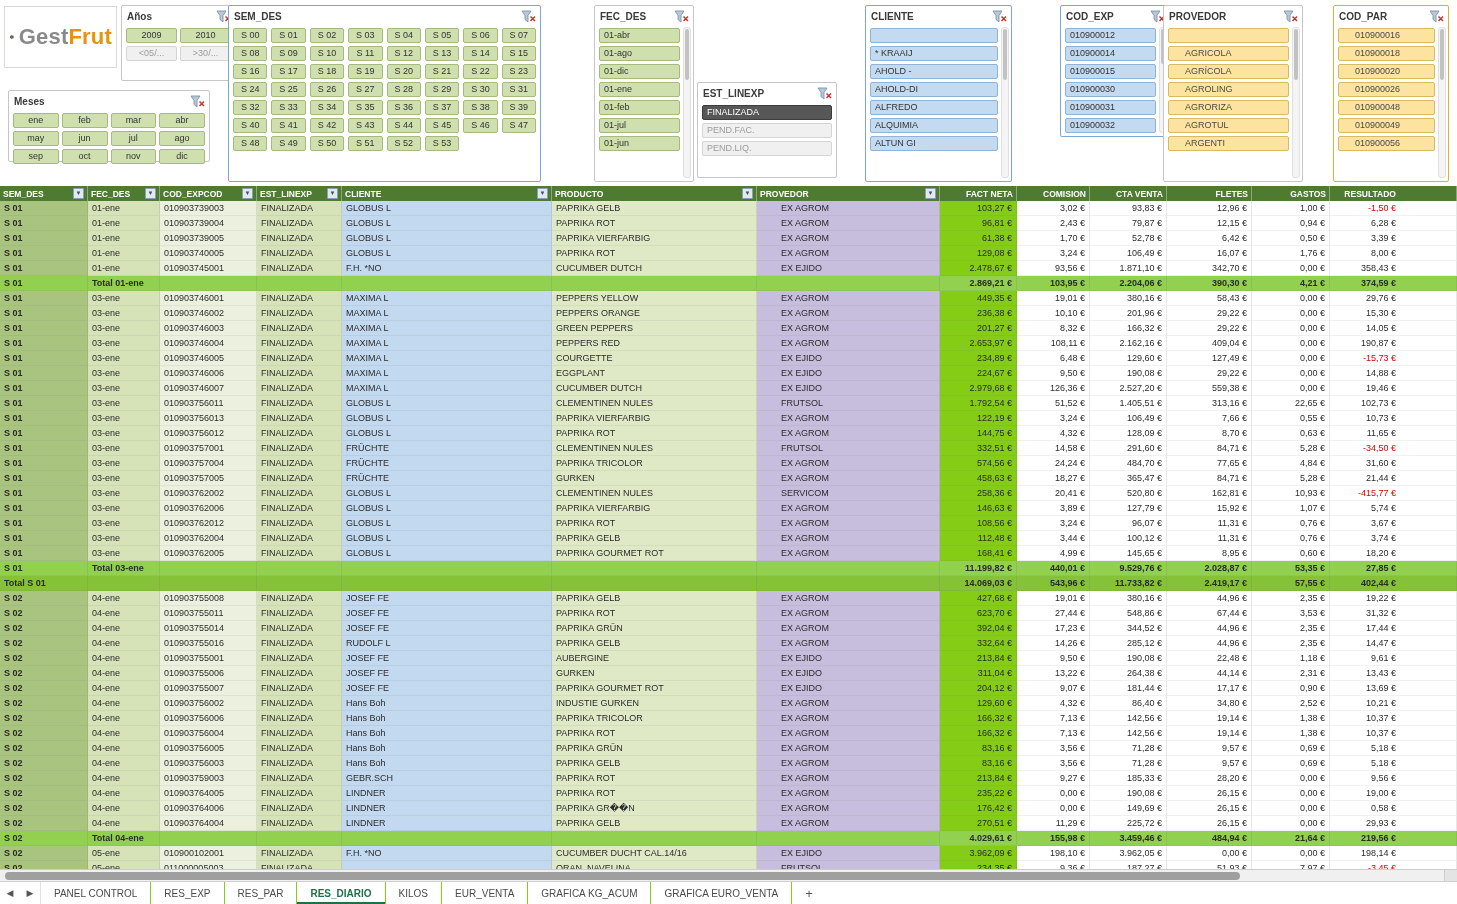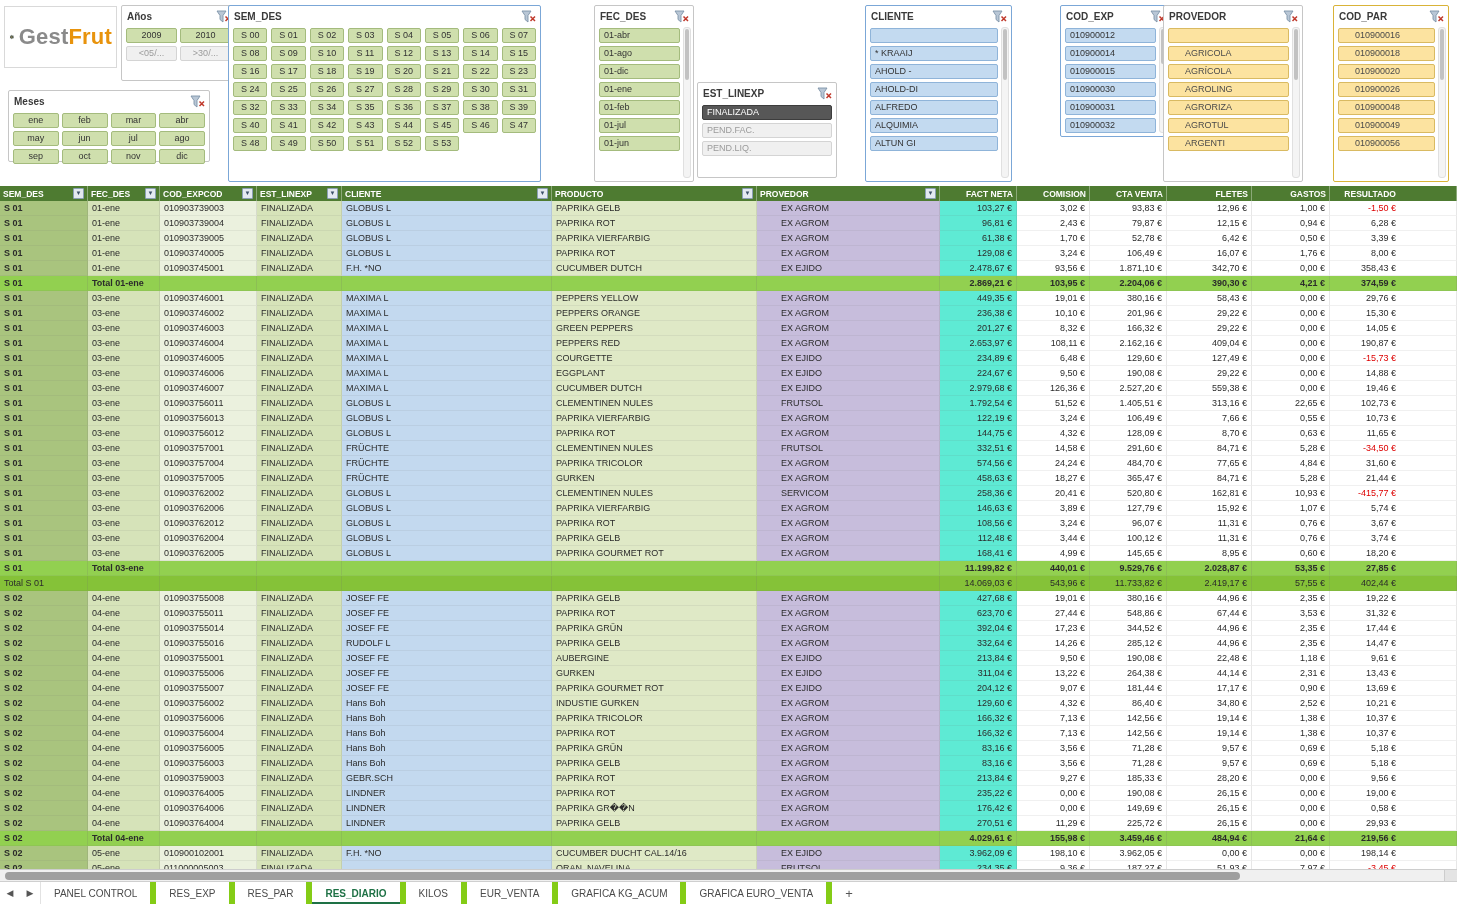--- a/index.html
+++ b/index.html
@@ -66,38 +66,38 @@
   .c6{width:183px} .c7{width:77px} .c8{width:73px} .c9{width:77px} .c10{width:85px} .c11{width:78px} .c12{width:127px}
   .th.c12, .td.c12.num { padding-right:60px; }
   .td.c0 { font-weight:bold; }
   .drow .c0 { background:#a9c47e; }
   .drow .c1 { background:#d6e3b9; }
   .drow .c2 { background:#ebf1de; }
   .drow .c3 { background:#d6e3b9; }
   .drow .c4 { background:#c3d9ef; }
   .drow .c5 { background:#dfe9c6; }
   .drow .c6 { background:#c7bddc;padding-left:24px; }
-  .drow .c7 { background:#5eead4; }
+  .drow .c7 { background:#84cc16; }
   .drow .c8, .drow .c9, .drow .c10, .drow .c11, .drow .c12 { background:#fff; }
   .sub .td   { background:#92d050; font-weight:bold; }
-  .grand .td { background:#85c238; font-weight:normal; }
+  .grand .td { background:#85c238; font-weight:bold; }
   .sub .c1, .grand .c0 { overflow:visible; white-space:nowrap; position:relative; z-index:2; }
   .neg { color:#dd0000 !important; }
 
   
   .hscroll { position:absolute; left:0; top:869px; width:1457px; height:12px; background:#f0f0f0;
              border-top:1px solid #cdcdcd; }
   .hthumb { position:absolute; left:5px; top:2px; height:8px; width:1235px; background:#9f9f9f; border-radius:4px; }
   .hcorner { position:absolute; right:0; top:0; width:13px; height:11px; background:#e4e4e4; border-left:1px solid #cdcdcd; }
 
   
   .tabbar { position:absolute; left:0; top:881px; width:1457px; height:23px; background:#fff;
             border-top:1px solid #cfcfcf; display:flex; align-items:stretch; font-size:10px; }
   .tnav { width:20px; text-align:center; line-height:23px; color:#555; font-size:9px; }
-  .tab  { padding:0 13px; line-height:23px; color:#4a4a4a; border-right:6px solid #84cc16; white-space:nowrap; }
+  .tab  { padding:0 13px; line-height:23px; color:#4a4a4a; border-right:1px solid #84cc16; white-space:nowrap; }
   .tab:first-of-type { border-left:1px solid #e2e2e2; }
   .tab.active { color:#1e7145; font-weight:bold; box-shadow:inset 0 -2px 0 #1e7145; background:#fff; }
   .addtab { color:#555; font-size:13px; border-right:none; }
 </style>
 </head>
 <body>
 
 <div class="app">
 
   <div class="top">

